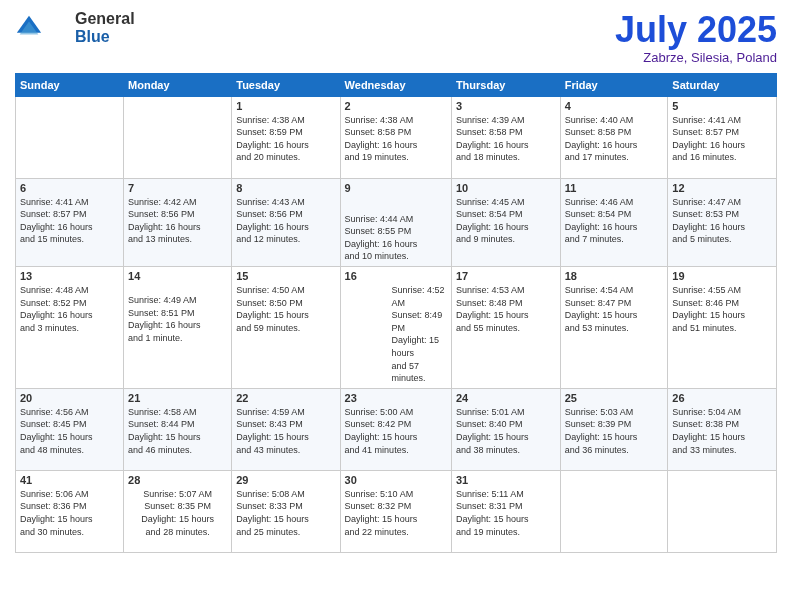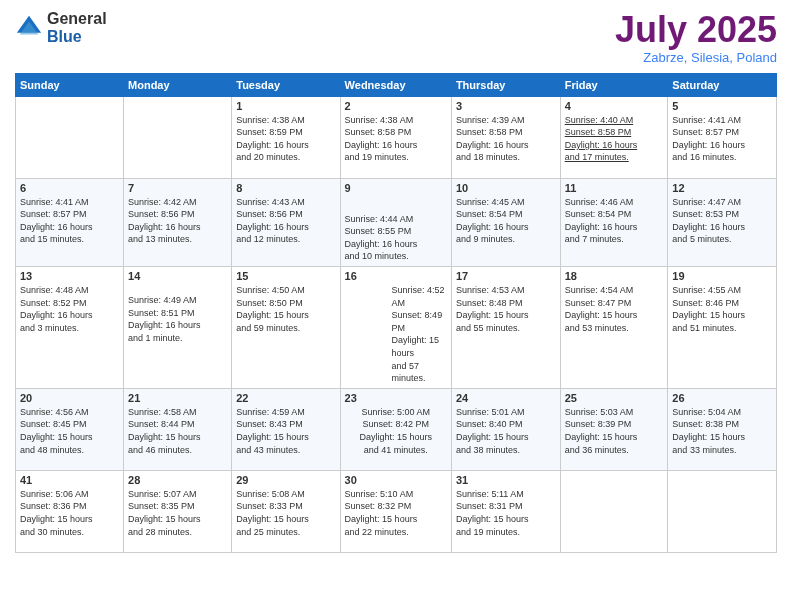--- a/index.html
+++ b/index.html
@@ -23,20 +23,21 @@
       margin-bottom: 8px;
     }
     .logo {
       display: flex;
       align-items: center;
     }
     .logo-text {
       display: flex;
       flex-direction: column;
       line-height: 1.1;
+      margin-left: 28px;
     }
     .logo-general {
       font-size: 16px;
       font-weight: bold;
       color: #333;
     }
     .logo-blue {
       font-size: 16px;
       font-weight: bold;
       color: #1a5fa8;
@@ -45,26 +46,26 @@
       width: 28px;
       height: 28px;
       margin-right: 4px;
     }
     .title-block {
       text-align: right;
     }
     .month-title {
       font-size: 36px;
       font-weight: bold;
-      color: #701a75;
+      color: #1d4ed8;
       line-height: 1.1;
     }
     .subtitle {
       font-size: 13px;
-      color: #3b82f6;
+      color: #4c1d95;
     }
     .calendar {
       width: 100%;
       border-collapse: collapse;
       border: 1px solid #ccc;
     }
     .calendar th {
       background-color: #1a6fc4;
       color: #fff;
       font-size: 11px;
@@ -159,21 +160,21 @@
           </td>
           <td>
             <span class="day-num">3</span>
             <div class="day-info" style="white-space: pre-line;">Sunrise: 4:39 AM
 Sunset: 8:58 PM
 Daylight: 16 hours
 and 18 minutes.</div>
           </td>
           <td>
             <span class="day-num">4</span>
-            <div class="day-info" style="white-space: pre-line; text-decoration: underline;">Sunrise: 4:40 AM
+            <div class="day-info" style="white-space: pre-line;">Sunrise: 4:40 AM
 Sunset: 8:58 PM
 Daylight: 16 hours
 and 17 minutes.</div>
           </td>
           <td>
             <span class="day-num">5</span>
             <div class="day-info" style="white-space: pre-line;">Sunrise: 4:41 AM
 Sunset: 8:57 PM
 Daylight: 16 hours
 and 16 minutes.</div>
@@ -298,21 +299,21 @@
           </td>
           <td>
             <span class="day-num">22</span>
             <div class="day-info" style="white-space: pre-line;">Sunrise: 4:59 AM
 Sunset: 8:43 PM
 Daylight: 15 hours
 and 43 minutes.</div>
           </td>
           <td>
             <span class="day-num">23</span>
-            <div class="day-info" style="white-space: pre-line; text-align: center;">Sunrise: 5:00 AM
+            <div class="day-info" style="white-space: pre-line;">Sunrise: 5:00 AM
 Sunset: 8:42 PM
 Daylight: 15 hours
 and 41 minutes.</div>
           </td>
           <td>
             <span class="day-num">24</span>
             <div class="day-info" style="white-space: pre-line;">Sunrise: 5:01 AM
 Sunset: 8:40 PM
 Daylight: 15 hours
 and 38 minutes.</div>
@@ -335,21 +336,21 @@
         <tr>
           <td>
             <span class="day-num">41</span>
             <div class="day-info" style="white-space: pre-line;">Sunrise: 5:06 AM
 Sunset: 8:36 PM
 Daylight: 15 hours
 and 30 minutes.</div>
           </td>
           <td>
             <span class="day-num">28</span>
-            <div class="day-info" style="white-space: pre-line;">Sunrise: 5:07 AM
+            <div class="day-info" style="white-space: pre-line; text-align: center;">Sunrise: 5:07 AM
 Sunset: 8:35 PM
 Daylight: 15 hours
 and 28 minutes.</div>
           </td>
           <td>
             <span class="day-num">29</span>
             <div class="day-info" style="white-space: pre-line;">Sunrise: 5:08 AM
 Sunset: 8:33 PM
 Daylight: 15 hours
 and 25 minutes.</div>

